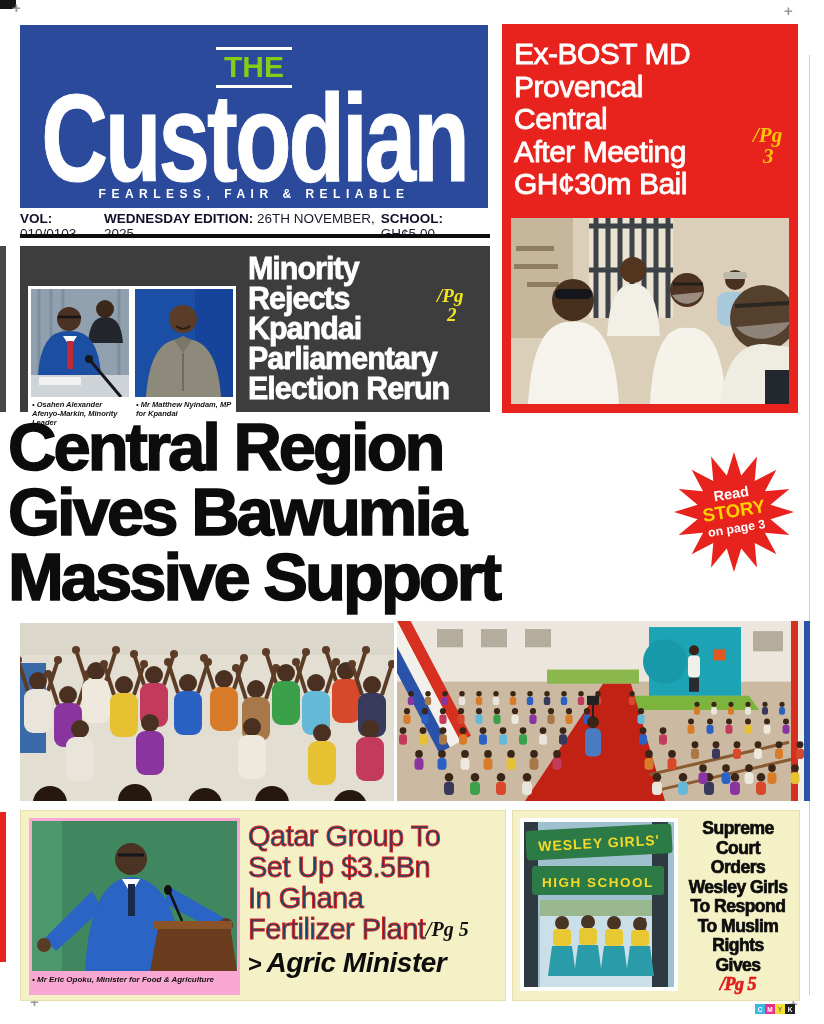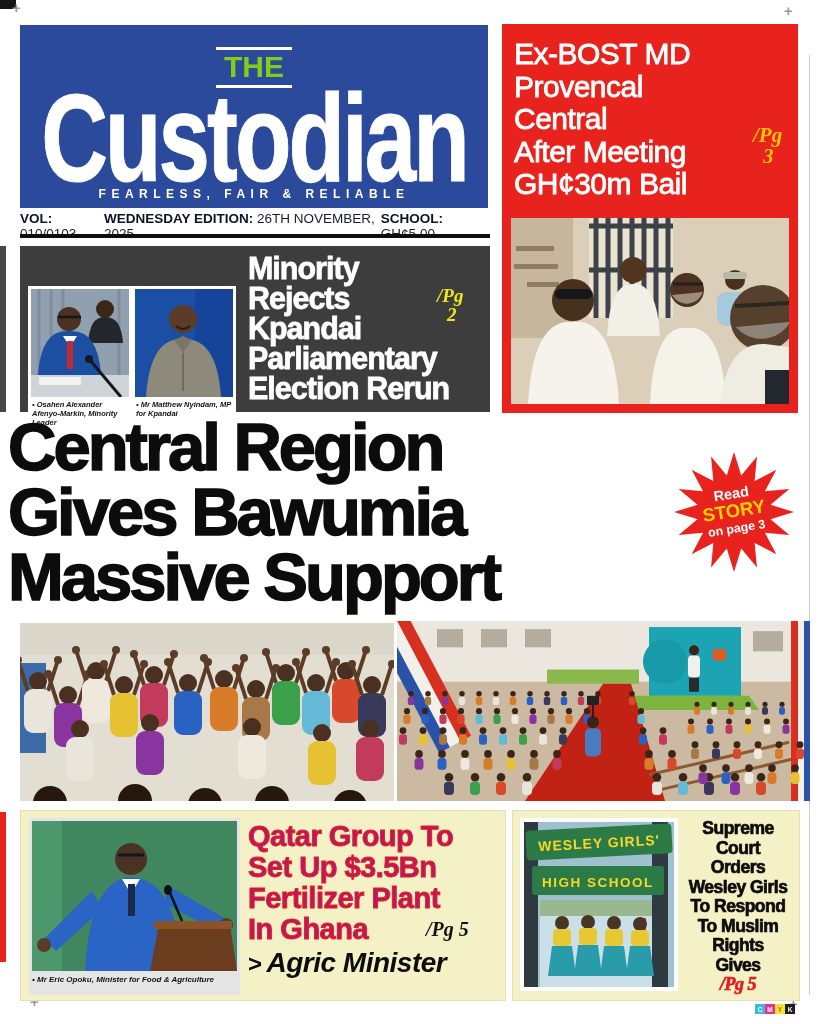--- a/index.html
+++ b/index.html
@@ -69,27 +69,27 @@
   
   .crowd-left  { position:absolute; left:20px;  top:623px; width:374px; height:178px; overflow:hidden; }
   .crowd-right { position:absolute; left:397px; top:621px; width:413px; height:180px; overflow:hidden; }
   .crowd-left svg, .crowd-right svg, .bost-photo svg { width:100%; height:100%; display:block; }
 
   
   .panel-cream { position:absolute; top:810px; height:191px; background:#f5f1c6; border:1px solid #e6e0ae; }
   .panel-qatar { left:20px; width:486px; }
   .panel-wesley { left:512px; width:288px; }
 
-  .eric-photo { position:absolute; left:8px; top:7px; width:211px; height:177px; background:#e5e5e5;
+  .eric-photo { position:absolute; left:8px; top:7px; width:211px; height:177px; background:#f9a8d4;
     padding:3px; display:flex; flex-direction:column; }
   .eric-photo svg { width:205px; height:150px; display:block; }
   .eric-caption { flex:1; font-size:8px; font-weight:bold; font-style:italic; color:#111; padding-top:4px; }
 
-  .qatar-headline { position:absolute; left:227px; top:10px; width:256px; color:#be185d;
-    font-size:29px; font-weight:bold; line-height:31px; letter-spacing:-0.5px;
+  .qatar-headline { position:absolute; left:227px; top:10px; width:256px; color:#0c4a6e;
+    font-size:29px; font-weight:normal; line-height:31px; letter-spacing:-0.5px;
     -webkit-text-stroke:0.9px #e01f1f; }
   .pgref-qatar { position:absolute; left:405px; top:107px; color:#111; font-size:20px;
     font-family:"Liberation Serif", serif; font-style:italic; font-weight:bold; }
   .agric-line { position:absolute; left:227px; top:136px; color:#0d0d0d; font-size:28px;
     font-weight:bold; font-style:italic; letter-spacing:-0.5px; }
   .agric-line .chev { font-style:normal; font-size:24px; margin-right:5px; }
 
   .wesley-photo { position:absolute; left:7px; top:7px; width:158px; height:173px; background:#fff; padding:4px; }
   .wesley-photo svg { width:150px; height:165px; display:block; }
   .wesley-headline { position:absolute; left:168px; top:8px; width:114px; text-align:center;
@@ -558,22 +558,22 @@
         <path d="M118 150 L205 150 L198 104 L126 108 z" fill="#6b3c1e"></path>
         <rect x="122" y="100" width="78" height="8" fill="#8a5328"></rect>
         <line x1="150" y1="100" x2="138" y2="72" stroke="#111" stroke-width="2.5"></line>
         <ellipse cx="136" cy="69" rx="4" ry="5" fill="#111"></ellipse>
       </svg>
       <div class="eric-caption">• Mr Eric Opoku, Minister for Food &amp; Agriculture</div>
     </div>
     <div class="qatar-headline">
       <div>Qatar Group To</div>
       <div>Set Up $3.5Bn</div>
+      <div>In Ghana</div>
       <div>Fertilizer Plant</div>
-      <div>In Ghana</div>
     </div>
     <div class="pgref-qatar">/Pg 5</div>
     <div class="agric-line">
       <span class="chev">&gt;</span><span>Agric Minister</span>
     </div>
   </div>
 
   <div class="panel-cream panel-wesley">
     <div class="wesley-photo">
       <svg viewBox="0 0 150 165">

